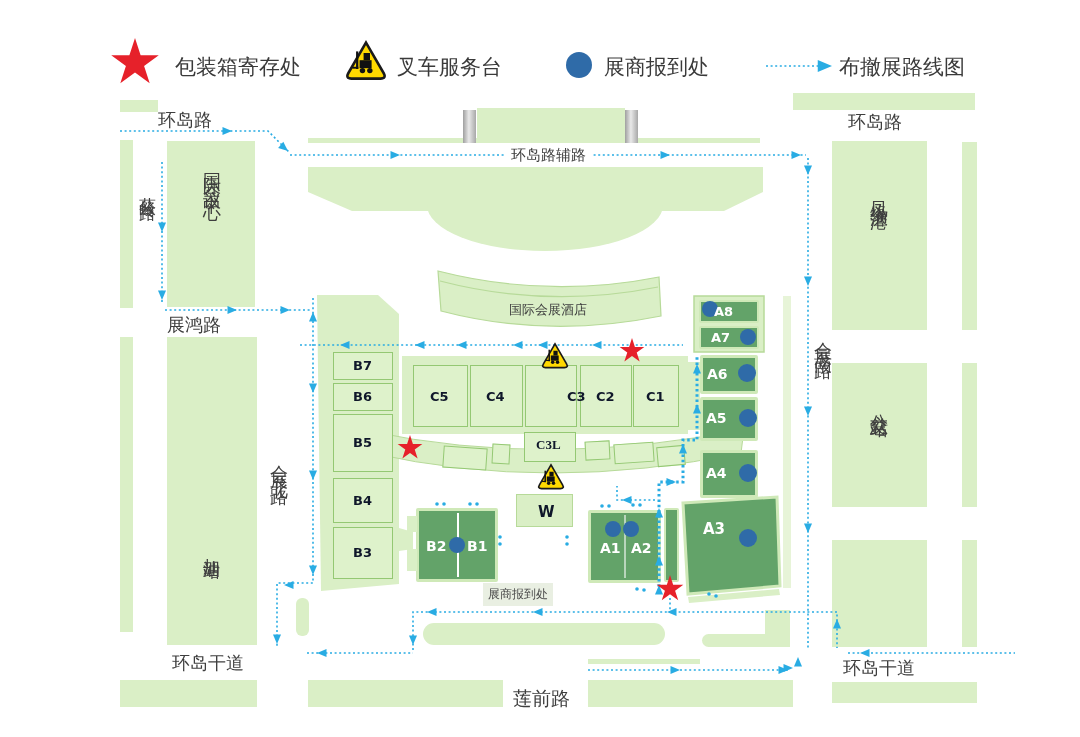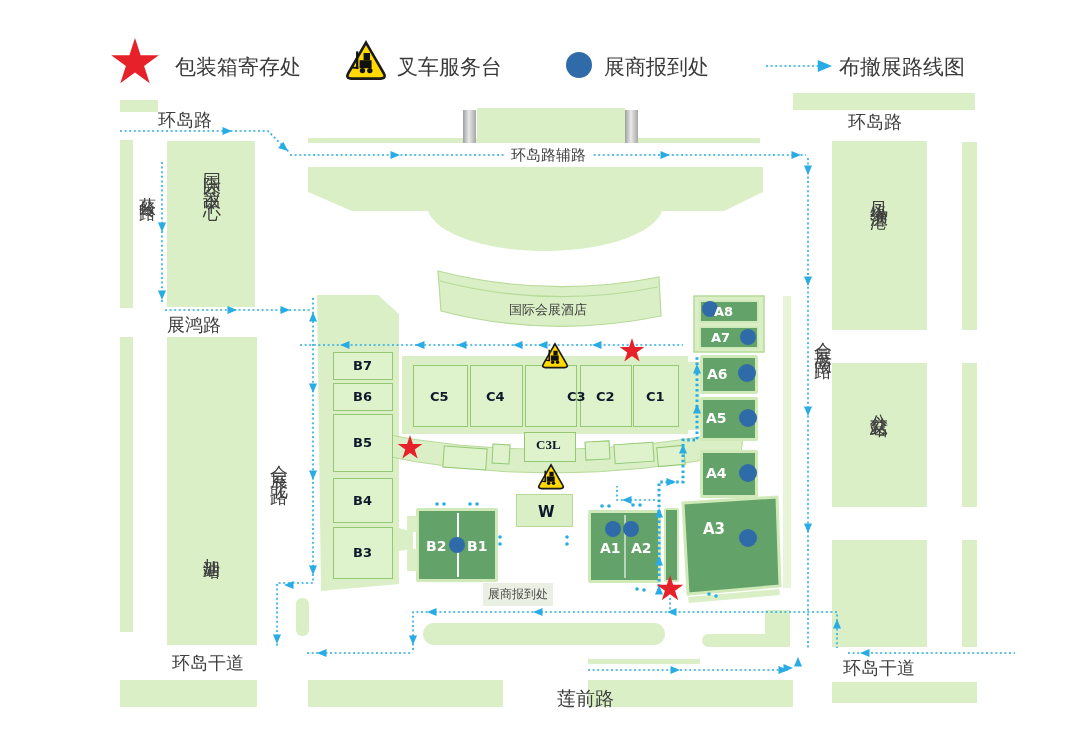--- a/index.html
+++ b/index.html
@@ -125,21 +125,21 @@
 
   <div class="lbl" style="left:158px;top:108px;">环岛路</div>
   <div class="lbl" style="left:848px;top:110px;">环岛路</div>
   <div class="roadtag" style="left:506px;top:146px;">环岛路辅路</div>
   <div class="lbl vtext" style="left:137px;top:183px;font-size:17px;letter-spacing:4px;">蔡岭路</div>
   <div class="lbl" style="left:167px;top:313px;">展鸿路</div>
   <div class="lbl vtext" style="left:811px;top:327px;letter-spacing:7px;">会展南路</div>
   <div class="lbl vtext" style="left:267px;top:450px;letter-spacing:8px;">会展北路</div>
   <div class="lbl" style="left:172px;top:651px;">环岛干道</div>
   <div class="lbl" style="left:843px;top:656px;">环岛干道</div>
-  <div class="lbl" style="left:513px;top:686px;font-size:19px;margin-left:44px;">莲前路</div>
+  <div class="lbl" style="left:513px;top:686px;font-size:19px;">莲前路</div>
 
   <div class="lbl vtext" style="left:200px;top:158px;letter-spacing:6px;">国际会议中心</div>
   <div class="lbl" style="left:509px;top:301px;font-size:13px;">国际会展酒店</div>
   <div class="lbl vtext" style="left:867px;top:186px;letter-spacing:4px;">凤缘渔港</div>
   <div class="lbl vtext" style="left:867px;top:399px;letter-spacing:2px;">公交总站</div>
   <div class="lbl vtext" style="left:201px;top:545px;font-size:17px;letter-spacing:2px;">加油站</div>
 
   <div class="halllbl" style="left:353px;top:358px;">B7</div>
   <div class="halllbl" style="left:353px;top:389px;">B6</div>
   <div class="halllbl" style="left:353px;top:435px;">B5</div>

